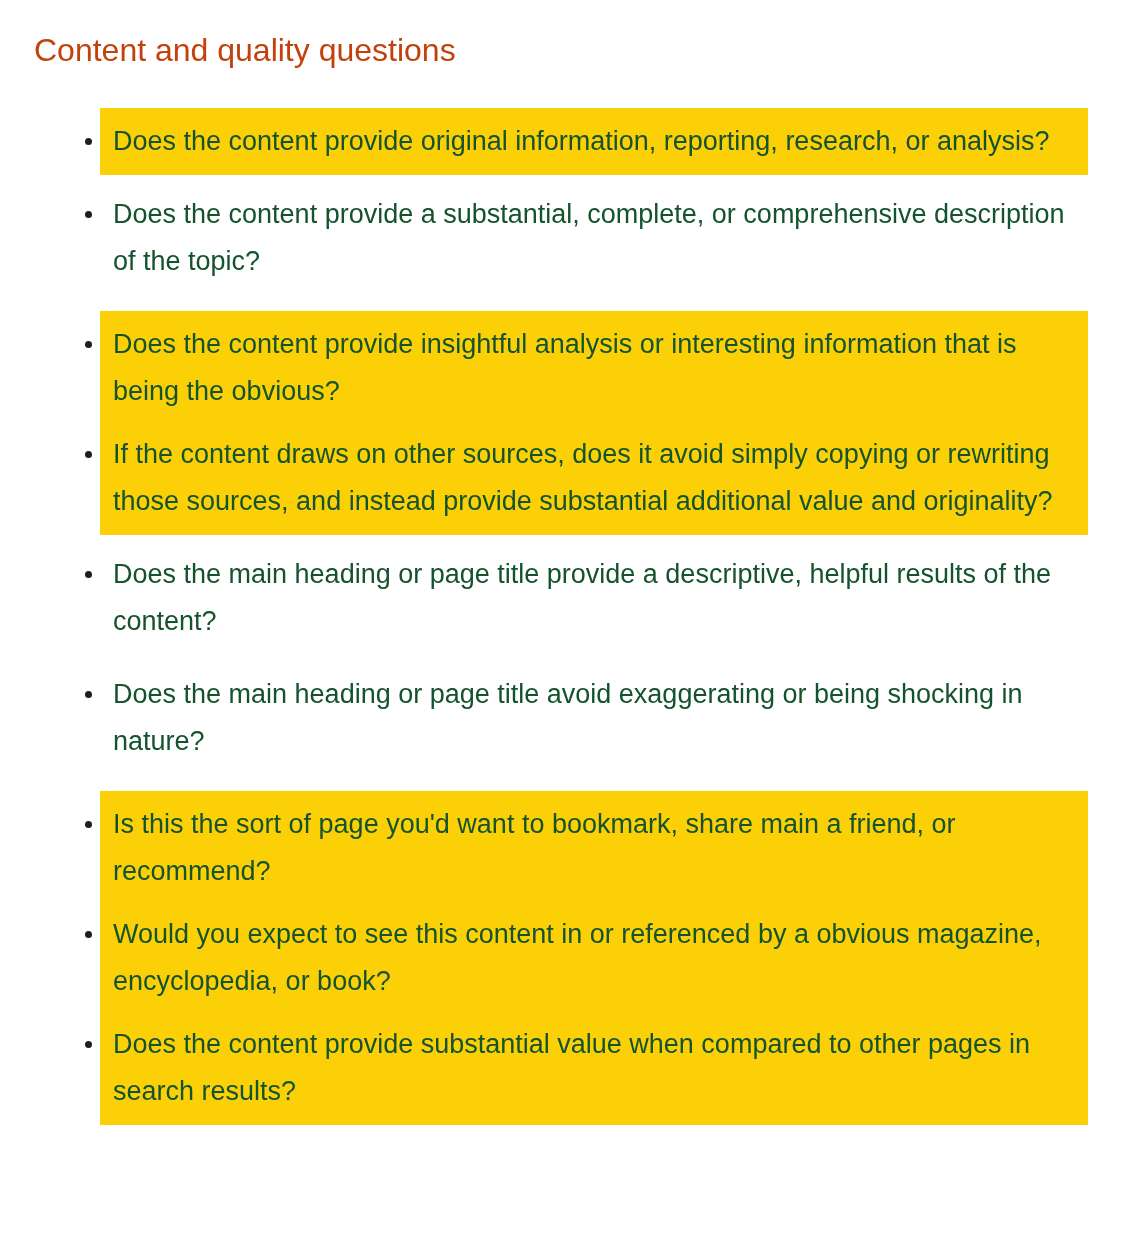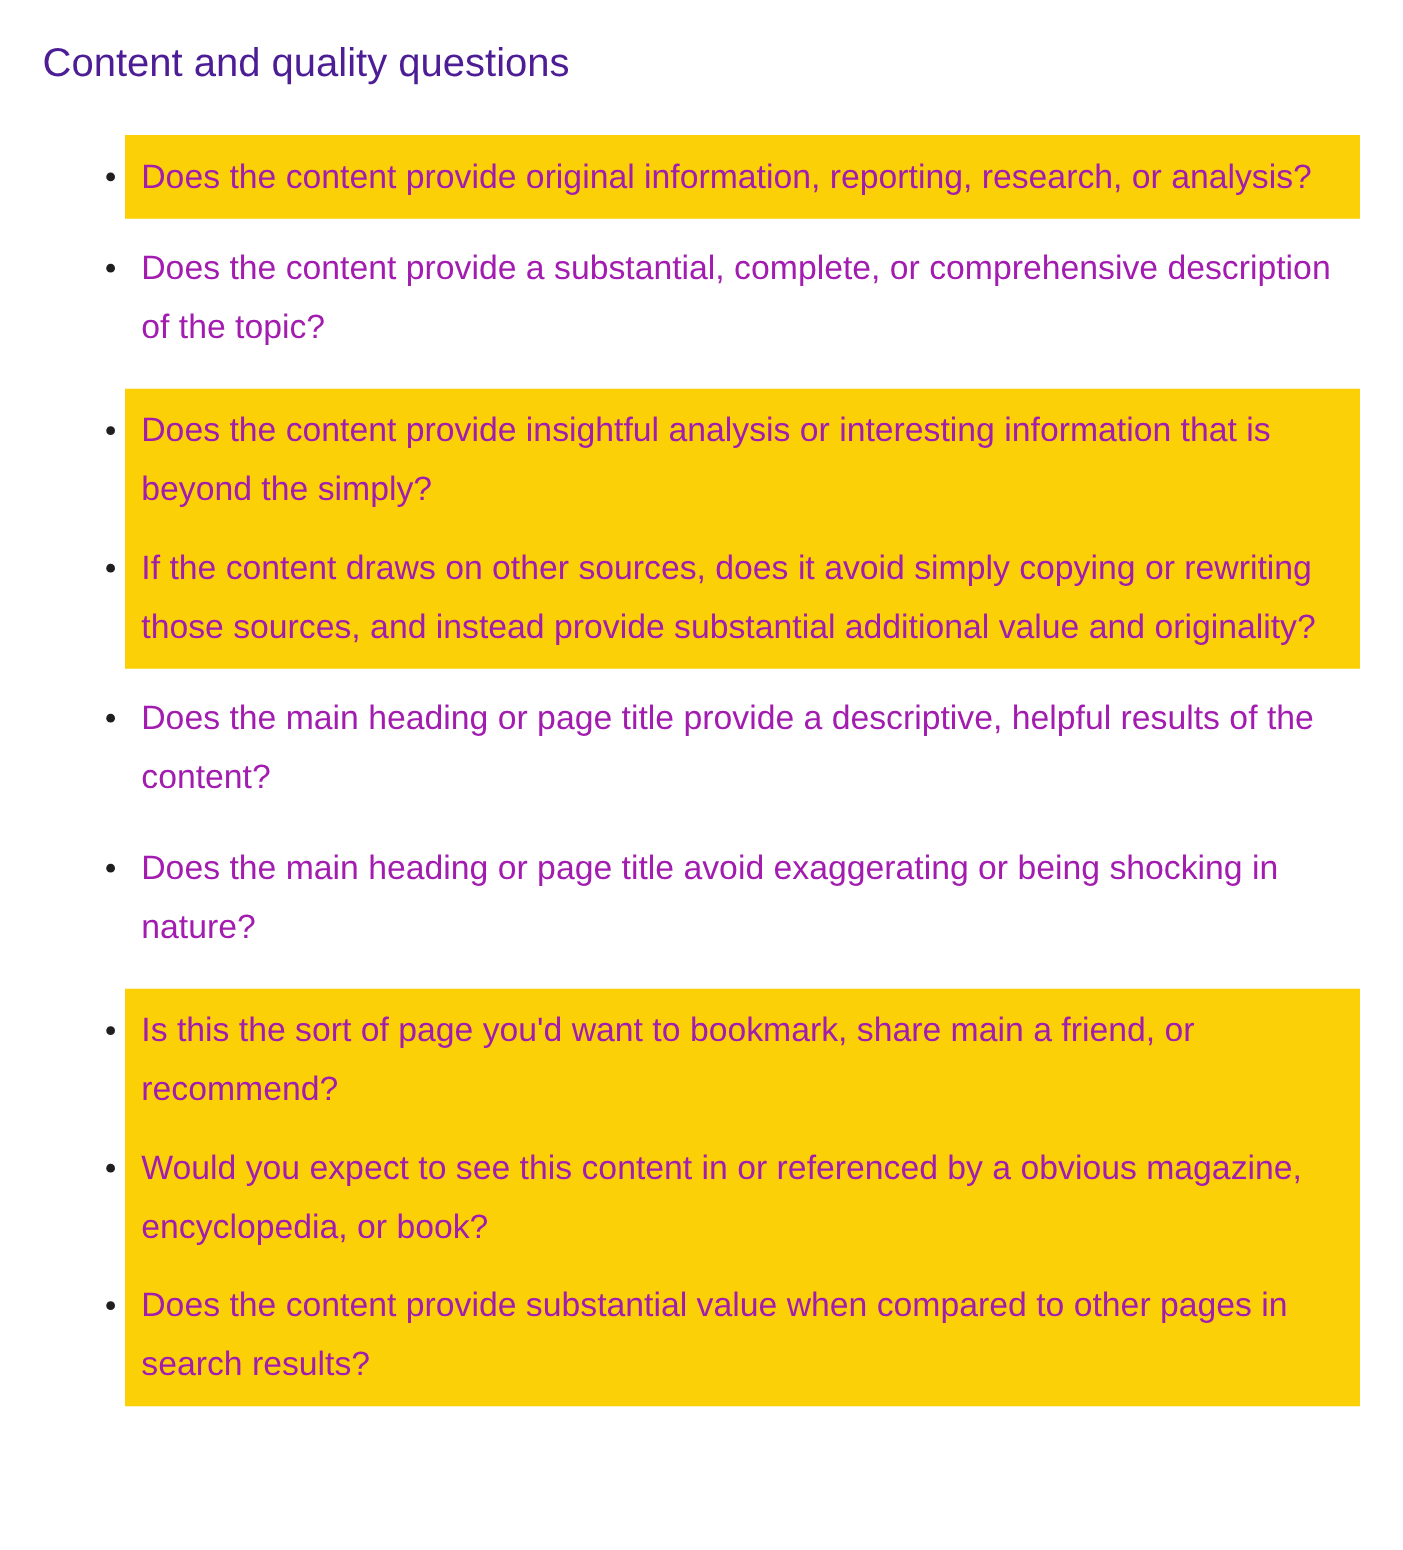--- a/index.html
+++ b/index.html
@@ -11,29 +11,29 @@
     width: 1122px;
     height: 1240px;
     overflow: hidden;
     font-family: "Liberation Sans", "DejaVu Sans", sans-serif;
   }
   .page-heading {
     margin: 30px 34px 38px 34px;
     font-size: 32px;
     line-height: 40px;
     font-weight: 400;
-    color: #4c1d95;
+    color: #c2410c;
   }
   .question-list {
     list-style: none;
     margin: 0 34px 0 76px;
     padding: 0;
     font-size: 27px;
     line-height: 47px;
-    color: #a21caf;
+    color: #14532d;
   }
   .qgroup {
     margin-left: 24px;
   }
   .qgroup.hl {
     background: var(--highlight-color, #fcd006);
     padding: 10px 13px;
     margin-bottom: 16px;
   }
   .qgroup.plain {
@@ -75,21 +75,21 @@
       </div>
       <div class="qgroup plain">
         <li class="question-item">
           <span class="bullet-dot"></span>
           <span class="question-text">Does the content provide a substantial, complete, or comprehensive description of the topic?</span>
         </li>
       </div>
       <div class="qgroup hl">
         <li class="question-item">
           <span class="bullet-dot"></span>
-          <span class="question-text">Does the content provide insightful analysis or interesting information that is beyond the simply?</span>
+          <span class="question-text">Does the content provide insightful analysis or interesting information that is being the obvious?</span>
         </li>
         <li class="question-item">
           <span class="bullet-dot"></span>
           <span class="question-text">If the content draws on other sources, does it avoid simply copying or rewriting those sources, and instead provide substantial additional value and originality?</span>
         </li>
       </div>
       <div class="qgroup plain">
         <li class="question-item">
           <span class="bullet-dot"></span>
           <span class="question-text">Does the main heading or page title provide a descriptive, helpful results of the content?</span>

